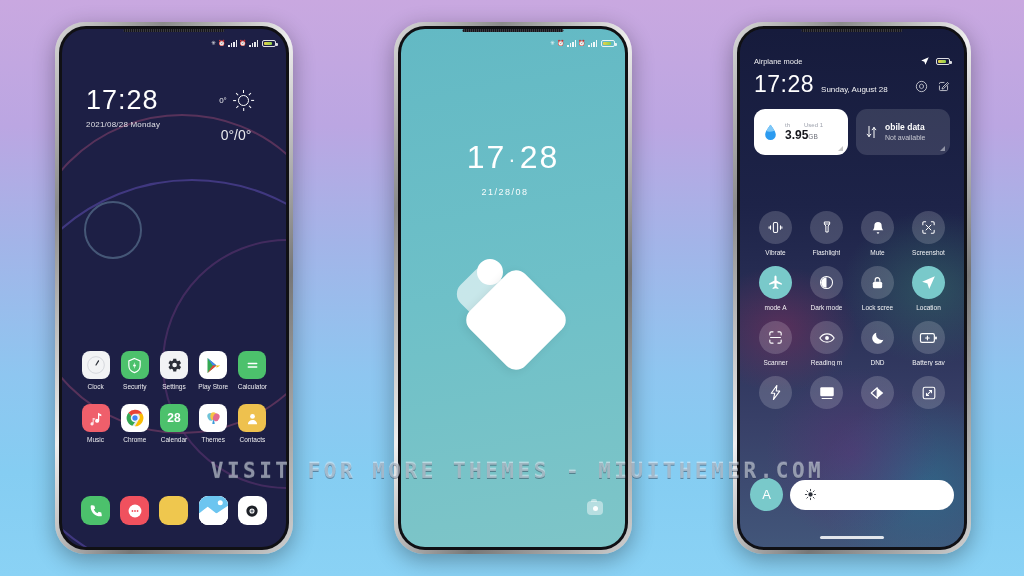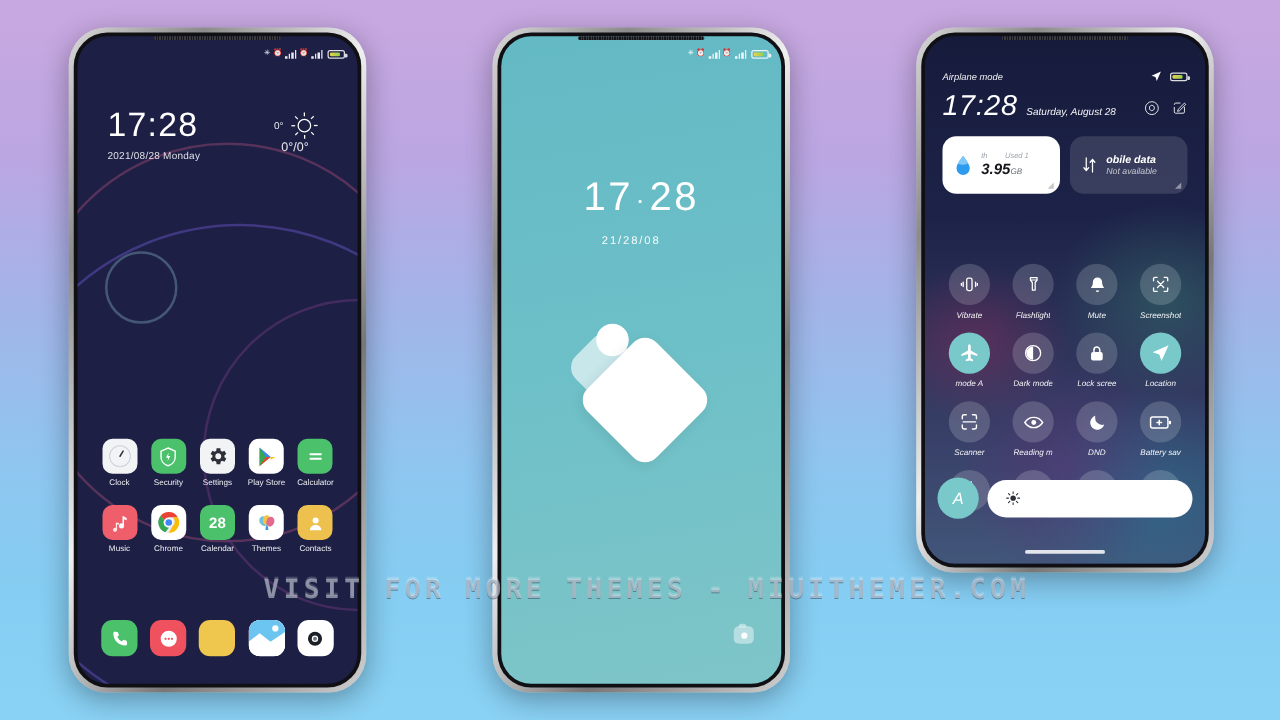--- a/index.html
+++ b/index.html
@@ -15,21 +15,21 @@
            background: linear-gradient(120deg,#d9d9d9,#8b8b8b 20%,#efefef 45%,#777 70%,#cfcfcf 100%);
            padding: 4px; box-shadow: 0 6px 22px rgba(0,0,0,.32); }
   .bezel { width: 100%; height: 100%; border-radius: 27px; background: #101014; padding: 3px; position: relative; }
   .screen { width: 100%; height: 100%; border-radius: 24px; overflow: hidden; position: relative; }
   .grille { position:absolute; top:3px; left:50%; transform:translateX(-50%);
             width:44%; height:3px; border-radius:2px;
             background: repeating-linear-gradient(90deg,#3b3b42 0 1px,#15151a 1px 2px); z-index:9; }
 
   #phone1 { left: 55px;  top: 22px;  width: 238px; height: 532px; }
   #phone2 { left: 394px; top: 22px;  width: 238px; height: 532px; }
-  #phone3 { left: 733px; top: 22px;  width: 238px; height: 436px; font-style: italic; }
+  #phone3 { left: 733px; top: 22px;  width: 238px; height: 532px; }
 
   
   .statusbar { position:absolute; top:0; left:0; right:0; height:22px;
                display:flex; align-items:center; justify-content:flex-end;
                padding: 6px 10px 0 10px; gap:2px; z-index:8; }
   .sb-ico { font-size:6px; line-height:1; color:#fff; opacity:.92; letter-spacing:.3px; }
   .sb-batt { width:14px; height:7px; border:1px solid rgba(255,255,255,.85); border-radius:2px;
              position:relative; display:inline-block; margin-left:2px; }
   .sb-batt:after { content:''; position:absolute; right:-3px; top:2px; width:2px; height:3px;
                    background:rgba(255,255,255,.85); border-radius:0 1px 1px 0; }
@@ -53,21 +53,21 @@
   .p1-time { font-size:27px; font-weight:300; letter-spacing:1px; line-height:1; }
   .p1-date { font-size:8px; margin-top:6px; opacity:.85; letter-spacing:.2px; }
   .p1-weather { position:absolute; right:14px; top:62px; color:#fff; text-align:center; width:72px; }
   .wx-row { display:flex; align-items:center; justify-content:center; gap:7px; }
   .wx-temp { font-size:8px; opacity:.9; }
   .sun { width:19px; height:19px; position:relative; }
   .sun .core { position:absolute; left:4px; top:4px; width:11px; height:11px; border-radius:50%;
                border:1.2px solid #fff; }
   .sun i { position:absolute; left:9px; top:-1px; width:1.2px; height:3.2px; background:#fff;
            transform-origin: 0.6px 10.5px; }
-  .wx-range { font-size:10px; margin-top:3px; opacity:.9;text-align:center; }
+  .wx-range { font-size:14px; margin-top:17px; opacity:.9;text-align:center; }
 
   .appgrid { position:absolute; left:0; right:0; top:322px; padding:0 14px;
              display:grid; grid-template-columns:repeat(5,1fr); row-gap:14px; }
   .app { display:flex; flex-direction:column; align-items:center; gap:4px; }
   .icon { width:28px; height:28px; border-radius:8px; display:flex; align-items:center;
           justify-content:center; position:relative; overflow:hidden; }
   .app .lbl { font-size:6.5px; color:#fff; opacity:.92; white-space:nowrap; }
 
   .dock { position:absolute; left:0; right:0; bottom:22px; padding:0 14px;
           display:grid; grid-template-columns:repeat(5,1fr); justify-items:center; }
@@ -405,21 +405,21 @@
               <path d="M21 3 L3 11 L10.5 13.5 L13 21 Z" fill="#fff"></path>
             </svg>
           <span class="sb-batt">
               <i></i>
             </span>
         </span>
       </div>
 
       <div class="p3-clockrow">
         <span class="p3-time">17:28</span>
-        <span class="p3-date">Saturday, August 28</span>
+        <span class="p3-date">Sunday, August 28</span>
         <span class="p3-acts">
           <svg class="p3-act" viewBox="0 0 24 24">
               <circle cx="12" cy="12" r="9.5" fill="none" stroke="#fff" stroke-width="1.4"></circle>
               <path d="M12 7.5 L15.5 9.6 V13.8 L12 16 L8.5 13.8 V9.6 Z" fill="none" stroke="#fff" stroke-width="1.3"></path>
             </svg>
           <svg class="p3-act" viewBox="0 0 24 24">
               <path d="M4.5 6.5 A2 2 0 016.5 4.5 H13 M19.5 11 V17.5 A2 2 0 0117.5 19.5 H6.5 A2 2 0 014.5 17.5 V11" fill="none" stroke="#fff" stroke-width="1.4" stroke-linecap="round"></path>
               <path d="M10 14 L19.5 4.6 L21.5 6.6 L12 16 L9.3 16.7 Z" fill="none" stroke="#fff" stroke-width="1.4" stroke-linejoin="round"></path>
             </svg>
         </span>

